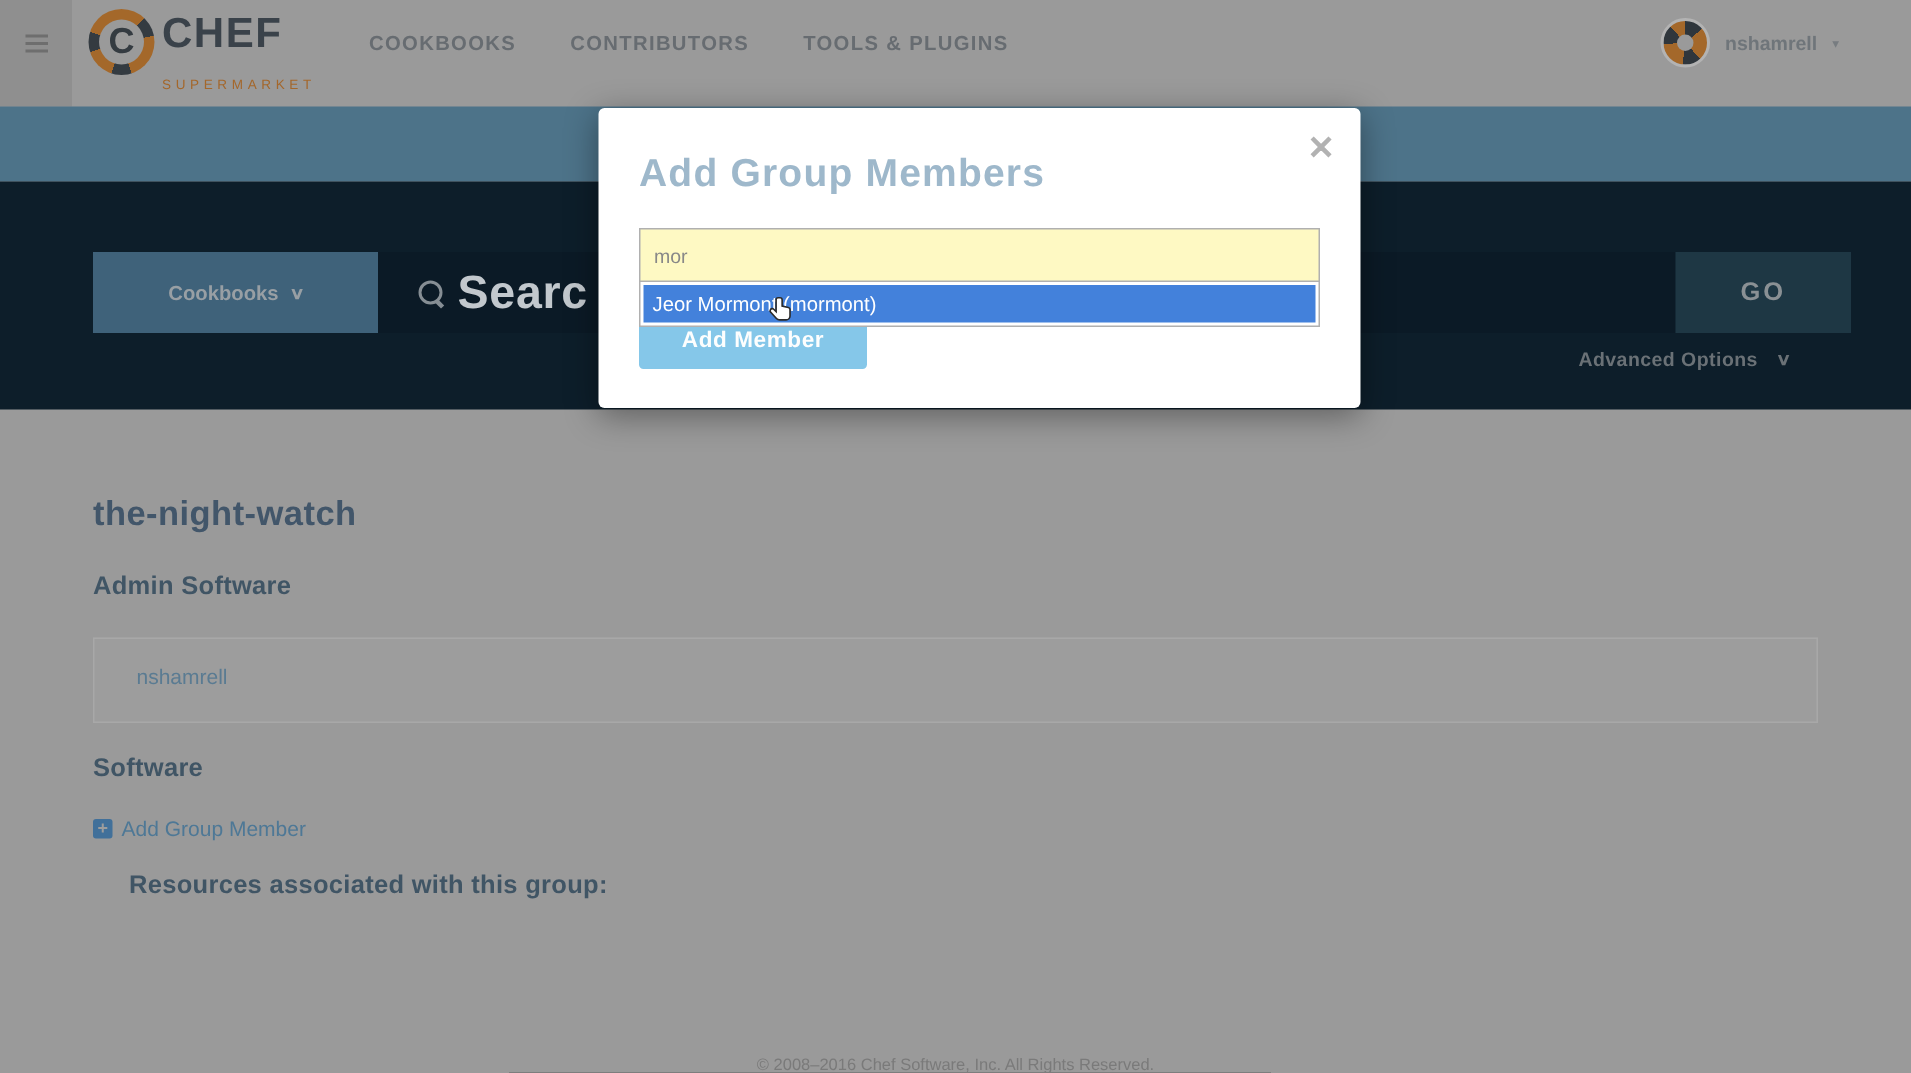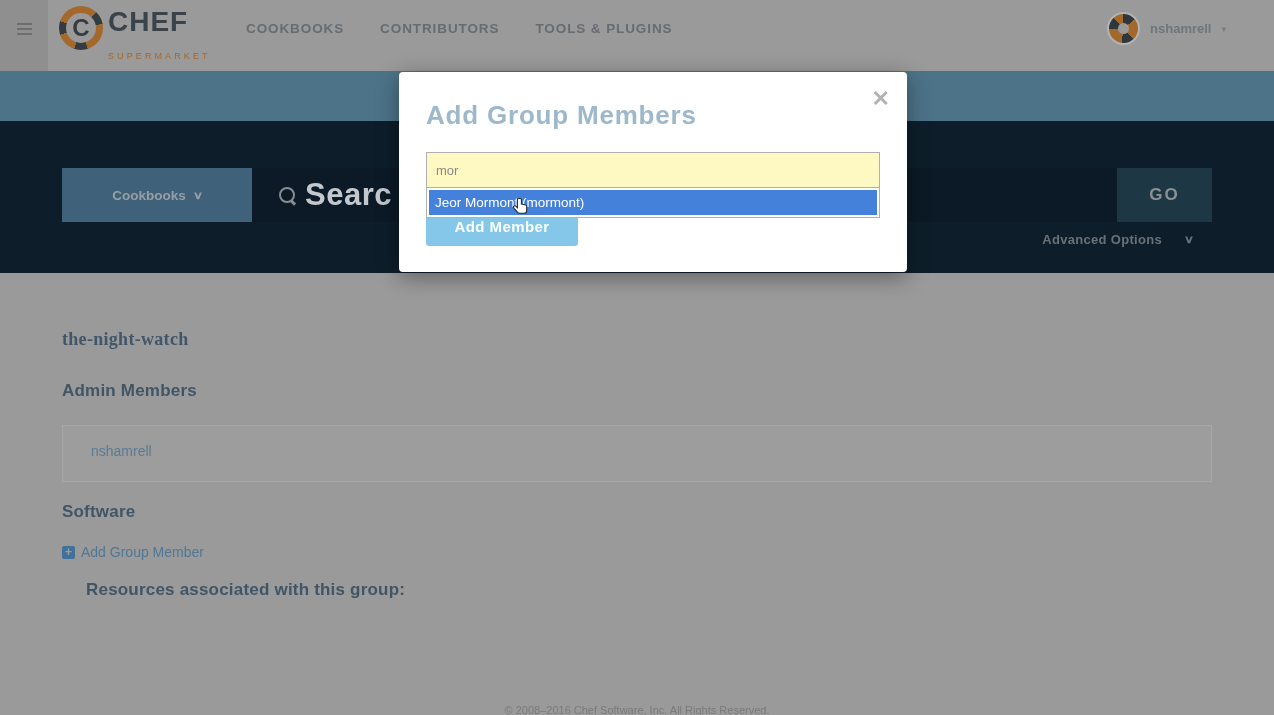--- a/index.html
+++ b/index.html
@@ -37,28 +37,28 @@
   .cat-btn { position:absolute; left:62px; top:47px; width:190px; height:54px; background:#3F627A;
     display:flex; align-items:center; justify-content:center; gap:8px; cursor:pointer; }
   .cat-label { font-size:13.5px; font-weight:bold; color:#989FA4; }
   .chev { font-size:11px; font-weight:bold; color:#989FA4; transform:scaleX(1.3); }
   .search-field { position:absolute; left:252px; top:47px; width:865px; height:54px; background:#0B1A26;
     display:flex; align-items:center; cursor:text; }
   .mag { position:relative; width:17px; height:17px; margin-left:27px; }
   .mag::before { content:""; position:absolute; left:0; top:0; width:12px; height:12px; border:2.5px solid #868E94; border-radius:50%; }
   .mag::after { content:""; position:absolute; left:12px; top:12px; width:6px; height:2.5px; background:#868E94; transform:rotate(45deg); transform-origin:left center; }
   .search-text { margin-left:9px; font-size:31px; font-weight:bold; color:#C2C8CD; letter-spacing:0.5px; }
-  .go-btn { position:absolute; left:1117px; top:47px; width:95px; height:54px; background:#1E3744;
+  .go-btn { position:absolute; left:1117px; top:47px; width:117px; height:54px; background:#1E3744;
     display:flex; align-items:center; justify-content:center; cursor:pointer; }
   .go-label { font-size:17px; font-weight:bold; letter-spacing:2px; color:#8A9094; }
-  .advanced { position:absolute; right:81px; top:111px; display:flex; align-items:center; gap:23px; cursor:pointer;margin-left:35px; }
+  .advanced { position:absolute; right:81px; top:111px; display:flex; align-items:center; gap:13px; cursor:pointer;margin-left:35px; }
   .advanced-label { font-size:13px; font-weight:bold; color:#6A7176; letter-spacing:0.3px; }
   .advanced .chev { color:#6A7176; }
   
-  .page-title { position:absolute; left:62px; top:329px; font-size:18px; font-weight:bold; color:#42566A; letter-spacing:0.3px;font-family:Liberation Serif, serif; }
+  .page-title { position:absolute; left:62px; top:329px; font-size:23px; font-weight:bold; color:#42566A; letter-spacing:0.3px; }
   .sec-h { position:absolute; left:62px; font-size:17px; font-weight:bold; color:#405565; letter-spacing:0.2px; }
   .h-admin { top:381px; } .h-members { top:502px; } .h-resources { top:580px;margin-left:24px; }
   .panel { position:absolute; left:62px; top:425px; width:1150px; height:57px; background:#9D9D9D; border:1px solid #A8A8A8; }
   .member-link { position:absolute; left:28px; top:17px; font-size:14px; color:#5A7B92; cursor:pointer; }
   .add-link { position:absolute; left:62px; top:544px; display:flex; align-items:center; gap:6px; cursor:pointer; }
   .plus-sq { width:13px; height:13px; background:#41709A; border-radius:2px; color:#9D9D9D;
     display:flex; align-items:center; justify-content:center; font-size:12px; font-weight:bold; line-height:1; }
   .add-label { font-size:14px; color:#4E7896; }
   .footer { position:absolute; left:0; top:704px; width:1274px; text-align:center; font-size:11px; color:#7A7A7A; }
   
@@ -121,21 +121,21 @@
     <div class="go-btn">
       <span class="go-label">GO</span>
     </div>
     <div class="advanced">
       <span class="advanced-label">Advanced Options</span>
       <span class="chev">∨</span>
     </div>
   </div>
 
   <h1 class="page-title">the-night-watch</h1>
-  <h2 class="sec-h h-admin">Admin Members</h2>
+  <h2 class="sec-h h-admin">Admin Software</h2>
   <div class="panel">
     <span class="member-link">nshamrell</span>
   </div>
   <h2 class="sec-h h-members">Software</h2>
   <div class="add-link">
     <span class="plus-sq">+</span>
     <span class="add-label">Add Group Member</span>
   </div>
   <h2 class="sec-h h-resources">Resources associated with this group:</h2>
   <div class="footer">© 2008–2016 Chef Software, Inc. All Rights Reserved.</div>

